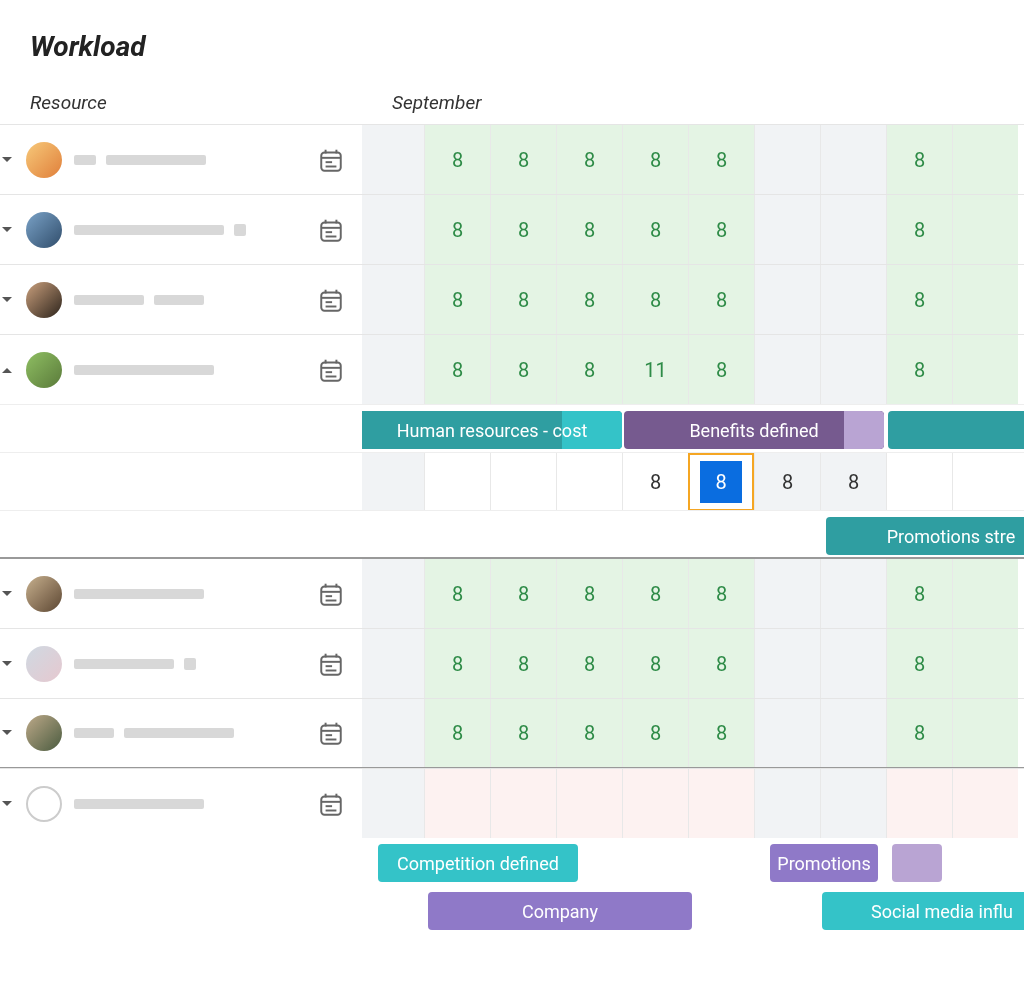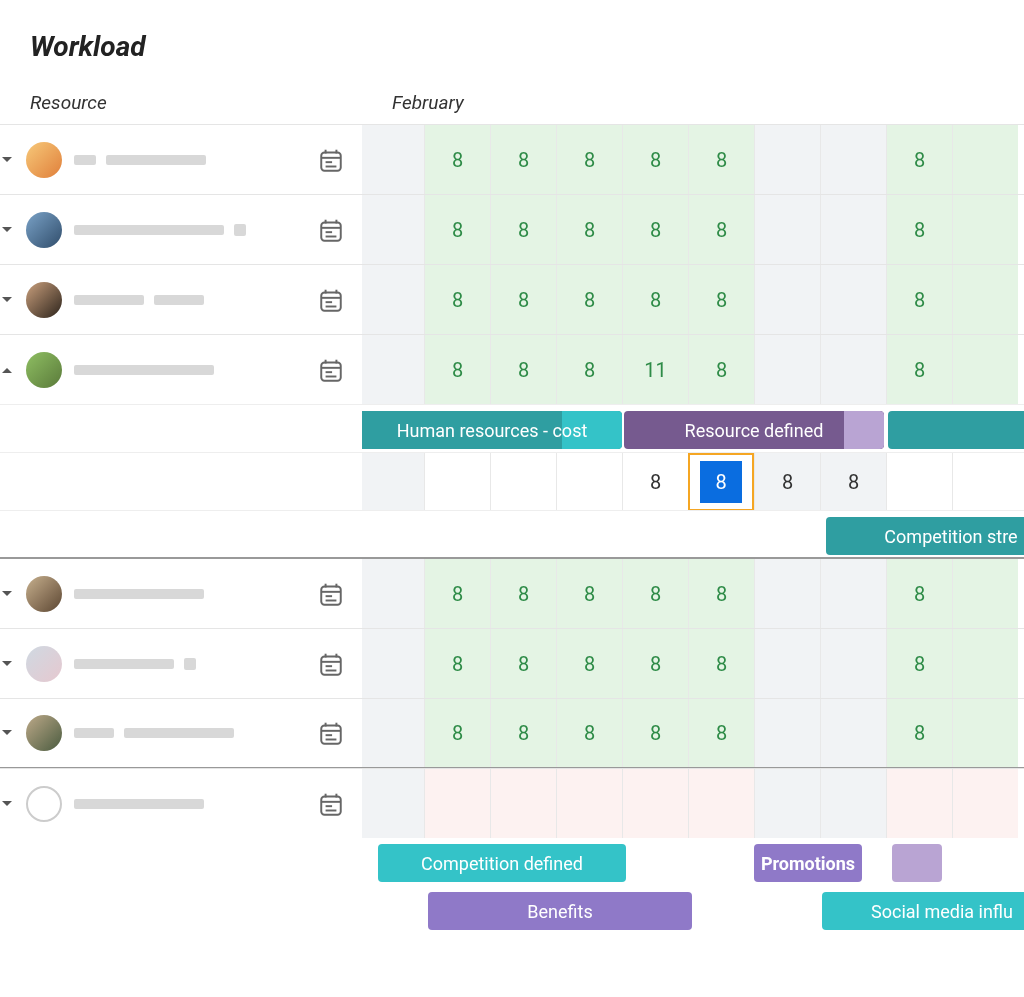--- a/index.html
+++ b/index.html
@@ -179,21 +179,21 @@
 
 </style>
 </head>
 <body>
 
 <div class="page">
   <h1 class="title">Workload</h1>
 
   <div class="header-row">
     <div class="header-resource">Resource</div>
-    <div class="header-month">February</div>
+    <div class="header-month">September</div>
   </div>
 </div>
 
 <div class="grid-area" id="grid">
     <div class="resource-row">
     <div class="resource-cell">
       <span class="chevron">
           <svg width="12" height="8" viewBox="0 0 12 8">
             <path d="M1 1 L6 6 L11 1" fill="#555"></path>
           </svg>
@@ -328,21 +328,21 @@
     </div>
     <div class="task-row">
       <div class="spacer-left"></div>
       <div class="task-stage">
         <div class="bar" style="left:0px;width:260px;background:#2f9ea1;border-top-left-radius:0;border-bottom-left-radius:0;">
           <div style="position:absolute;right:0;top:0;bottom:0;width:60px;background:#34c3c8;border-top-right-radius:4px;border-bottom-right-radius:4px;"></div>
           <span style="position:relative;z-index:1">Human resources - cost</span>
         </div>
         <div class="bar" style="left:262px;width:260px;background:#765a8f;">
           <div style="position:absolute;right:0;top:0;bottom:0;width:40px;background:#b9a4d3;border-top-right-radius:4px;border-bottom-right-radius:4px;"></div>
-          <span style="position:relative;z-index:1">Resource defined</span>
+          <span style="position:relative;z-index:1">Benefits defined</span>
         </div>
         <div class="bar" style="left:526px;width:200px;background:#2f9ea1;border-top-right-radius:0;border-bottom-right-radius:0;"></div>
       </div>
     </div>
     <div class="sub-values">
       <div class="spacer-left"></div>
       <div class="sub-stage">
         <div class="day-col weekend narrow-first first"></div>
         <div class="day-col plain"></div>
         <div class="day-col plain"></div>
@@ -354,21 +354,21 @@
         <div class="day-col plain"></div>
         <div class="day-col plain"></div>
         <div class="selected-cell" style="left:326px;top:0;width:66px;height:58px;"></div>
         <div class="selected-inner" style="left:338px;top:8px;width:42px;height:42px;">8</div>
       </div>
     </div>
     <div class="task-row section-end" style="border-bottom:1px solid #999">
       <div class="spacer-left"></div>
       <div class="task-stage">
         <div class="bar" style="left:464px;width:250px;background:#2f9ea1;border-top-right-radius:0;border-bottom-right-radius:0;">
-          <span style="position:relative;z-index:1">Competition stre</span>
+          <span style="position:relative;z-index:1">Promotions stre</span>
         </div>
       </div>
     </div>
     <div class="resource-row section-start">
     <div class="resource-cell">
       <span class="chevron">
           <svg width="12" height="8" viewBox="0 0 12 8">
             <path d="M1 1 L6 6 L11 1" fill="#555"></path>
           </svg>
         </span>
@@ -495,25 +495,25 @@
         <div class="day-col pink"></div>
         <div class="day-col weekend"></div>
         <div class="day-col weekend"></div>
         <div class="day-col pink"></div>
         <div class="day-col pink"></div>
       </div>
     </div>
     <div class="task-row" style="border-top:none">
       <div class="spacer-left"></div>
       <div class="task-stage">
-        <div class="bar" style="left:16px;width:248px;background:#34c3c8;text-align:center;">Competition defined</div>
-        <div class="bar" style="left:392px;width:108px;background:#8f79c8;font-weight:bold;">Promotions</div>
+        <div class="bar" style="left:16px;width:200px;background:#34c3c8;text-align:center;">Competition defined</div>
+        <div class="bar" style="left:408px;width:108px;background:#8f79c8;">Promotions</div>
         <div class="bar" style="left:530px;width:50px;background:#b9a4d3;"></div>
       </div>
     </div>
     <div class="task-row" style="border-top:none">
       <div class="spacer-left"></div>
       <div class="task-stage">
-        <div class="bar" style="left:66px;width:264px;background:#8f79c8;">Benefits</div>
+        <div class="bar" style="left:66px;width:264px;background:#8f79c8;">Company</div>
         <div class="bar" style="left:460px;width:240px;background:#34c3c8;border-top-right-radius:0;border-bottom-right-radius:0;">Social media influ</div>
       </div>
     </div>
   </div>
 
 </body></html>

